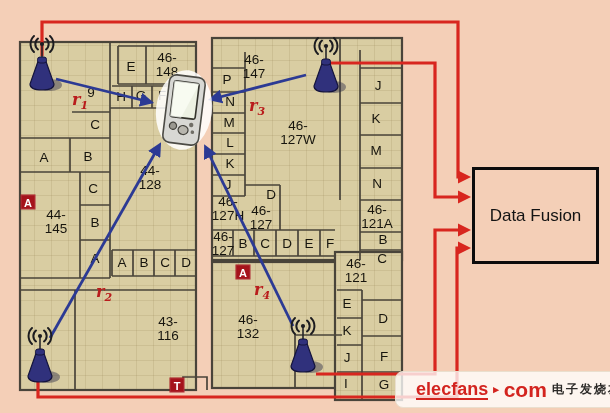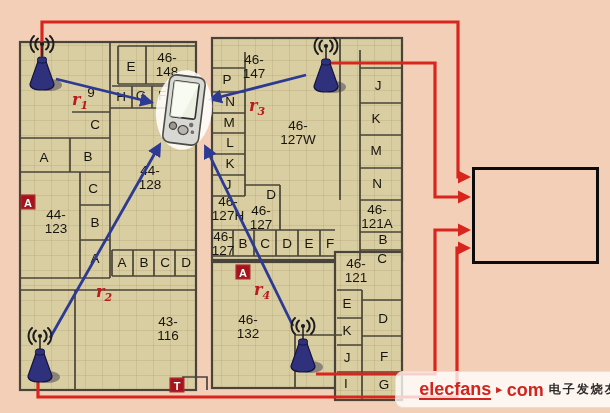--- a/index.html
+++ b/index.html
@@ -37,21 +37,21 @@
     display:flex;flex-direction:column;align-items:center;justify-content:center;
     font-size:17px;line-height:1.25;color:#141414;
   }
   .logo{
     position:absolute;left:395px;top:371px;width:248px;height:37px;z-index:6;
     background:rgba(255,255,255,0.78);border:1px solid #eadfce;border-radius:8px;
     box-sizing:border-box;display:flex;align-items:center;justify-content:center;gap:5px;
   }
   .logo .brand{font-weight:bold;font-size:18px;color:#d3241f;border-bottom:2px solid #d3241f;line-height:1;}
   .logo .sep{color:#d3241f;font-size:11px;font-weight:bold;}
-  .logo .tld{font-weight:bold;font-size:18px;color:#d3241f;line-height:1;}
+  .logo .tld{font-weight:bold;font-size:21px;color:#d3241f;line-height:1;}
   .logo .cn{font-family:"DejaVu Sans",sans-serif;font-weight:600;font-size:12px;color:#2c2a28;letter-spacing:2px;}
 </style>
 </head>
 <body>
 
 <div class="canvas">
 
   <svg id="floor-svg" class="layer" width="610" height="413" viewBox="0 0 610 413">
     <defs>
       <pattern id="tiles" width="17" height="15" patternUnits="userSpaceOnUse">
@@ -95,21 +95,21 @@
       <span class="room-label" style="left: 131px; top: 67px;">E</span>
       <span class="room-label" style="left: 167px; top: 64px;">46-
 148</span>
       <span class="room-label" style="left: 121px; top: 97px;">H</span>
       <span class="room-label" style="left: 141px; top: 96px;">G</span>
       <span class="room-label" style="left: 162px; top: 96px;">F</span>
       <span class="room-label" style="left: 44px; top: 158px;">A</span>
       <span class="room-label" style="left: 88px; top: 157px;">B</span>
       <span class="room-label" style="left: 93px; top: 189px;">C</span>
       <span class="room-label" style="left: 56px; top: 221px;">44-
-123</span>
+145</span>
       <span class="room-label" style="left: 95px; top: 223px;">B</span>
       <span class="room-label" style="left: 95px; top: 259px;">A</span>
       <span class="room-label" style="left: 122px; top: 263px;">A</span>
       <span class="room-label" style="left: 144px; top: 263px;">B</span>
       <span class="room-label" style="left: 165px; top: 263px;">C</span>
       <span class="room-label" style="left: 186px; top: 263px;">D</span>
       <span class="room-label" style="left: 150px; top: 177px;">44-
 128</span>
       <span class="room-label" style="left: 140px; top: 328px; margin-left: 28px;">43-
 116</span>
@@ -217,20 +217,21 @@
     </g>
   </svg>
 
   <div id="badges-layer">
       <span class="badge" style="left: 28px; top: 202px;">A</span>
       <span class="badge" style="left: 243px; top: 272px;">A</span>
       <span class="badge" style="left: 177px; top: 385px;">T</span>
     </div>
 
   <div class="dfc">
+    <span>Data Fusion</span>
   </div>
 
   <div class="logo">
     <span class="brand">elecfans</span>
     <span class="sep">▸</span>
     <span class="tld">com</span>
     <span class="cn">电子发烧友</span>
   </div>
 
 </div>

